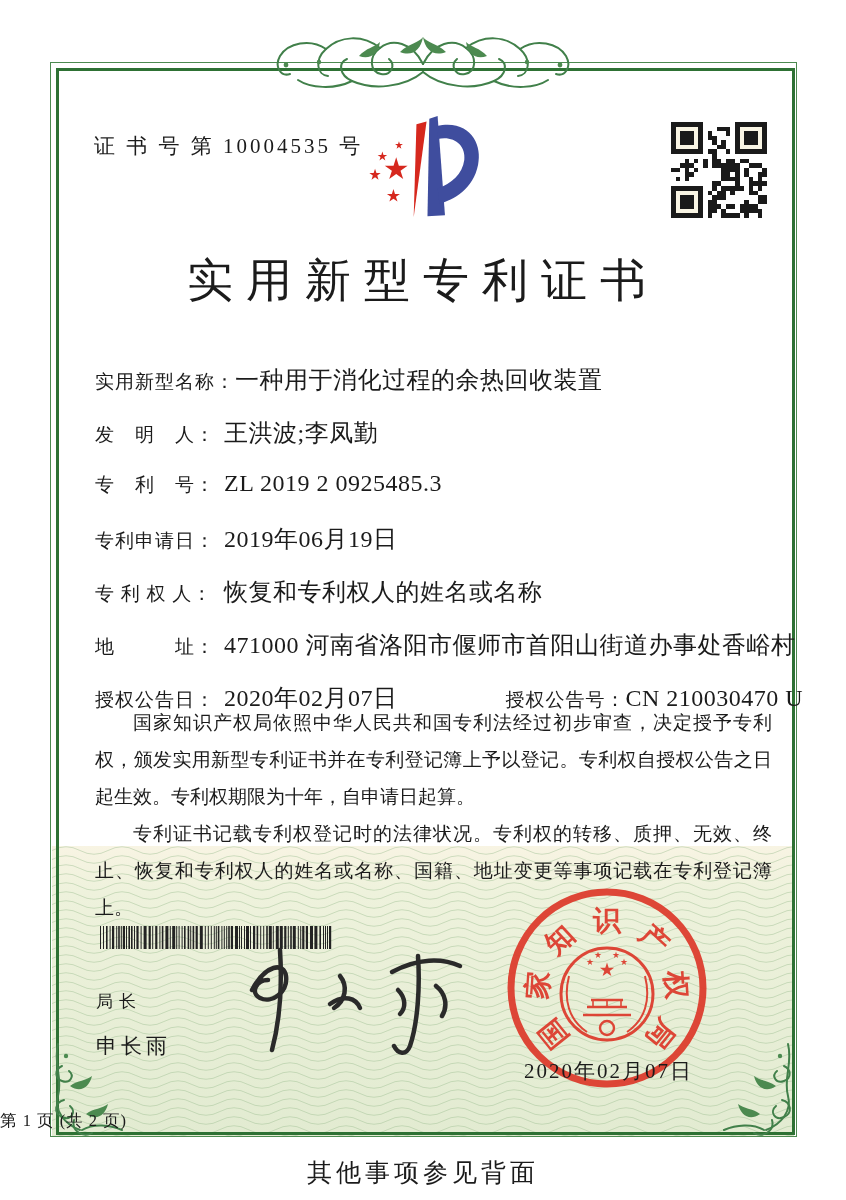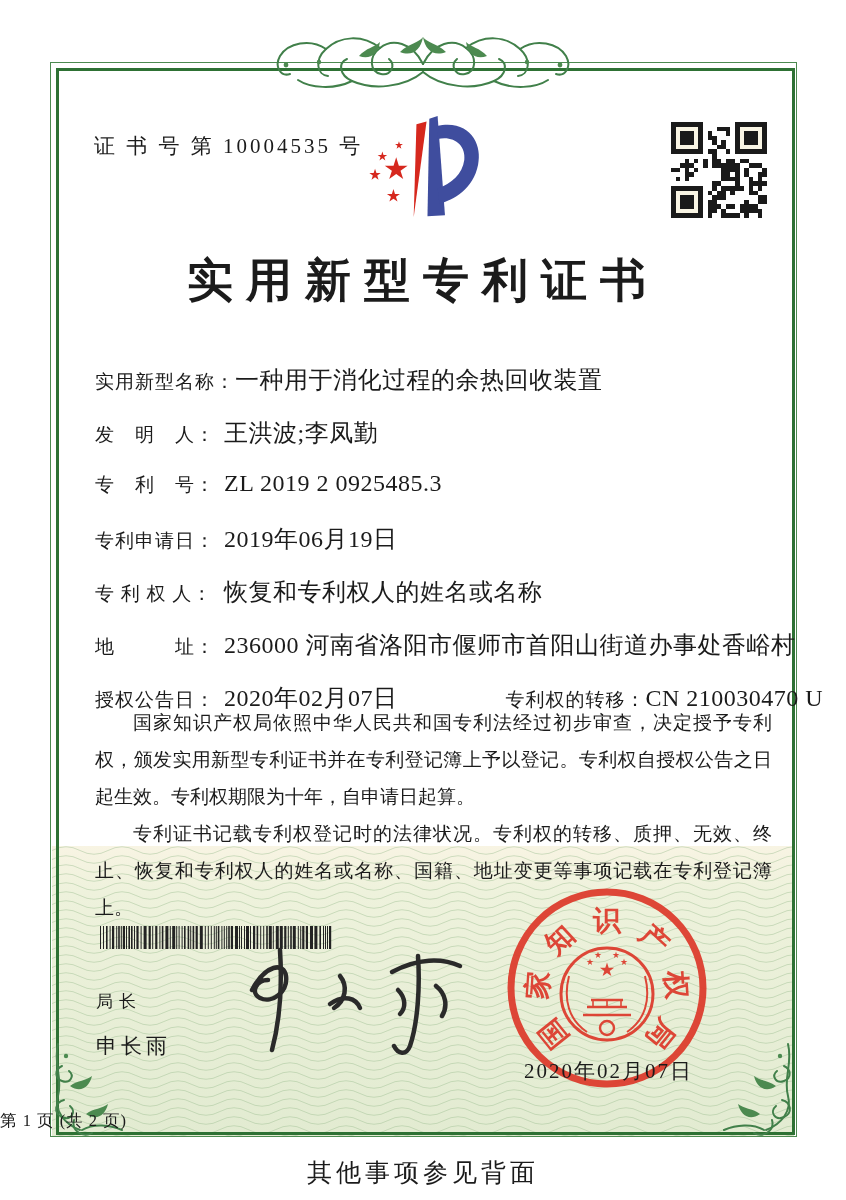--- a/index.html
+++ b/index.html
@@ -12,21 +12,21 @@
   .frame-outer{left:50px;top:62px;width:745px;height:1073px;border:1.5px solid #4c8a50;z-index:1;}
   .frame-inner{left:56px;top:68px;width:733px;height:1061px;border:3px solid #2e7134;z-index:1;}
   .ornament-top{left:262px;top:30px;width:322px;height:66px;z-index:2;}
   .corner{width:96px;height:96px;z-index:2;}
   .corner-bl{left:52px;top:1042px;}
   .corner-br{left:698px;top:1042px;}
   
   .cert-no{left:94px;top:132px;font-size:21px;letter-spacing:3px;z-index:2;}
   .logo{left:338px;top:104px;width:190px;height:138px;z-index:2;}
   .qr{left:671px;top:122px;width:96px;height:96px;z-index:2;}
-  .title{left:0;right:0;top:250px;text-align:center;font-size:46px;font-weight:700;
+  .title{left:0;right:0;top:250px;text-align:center;font-size:46px;font-weight:400;
          letter-spacing:13px;z-index:2;}
   
   .fields{left:95px;top:364px;width:680px;z-index:2;font-size:20px;}
   .frow{display:flex;align-items:baseline;height:27px;margin-bottom:26px;white-space:nowrap;}
   .flabel{flex:0 0 129px;font-size:19px;letter-spacing:1px;}
   .fvalue{font-size:24px;letter-spacing:0.5px;}
   .fgroup2{margin-left:108px;display:flex;align-items:baseline;}
   
   .paras{left:95px;top:704px;width:677px;z-index:2;font-size:19px;line-height:37px;
          text-align:justify;}
@@ -268,27 +268,27 @@
     <div class="frow">
       <span class="flabel">专利申请日：</span>
       <span class="fvalue">2019年06月19日</span>
     </div>
     <div class="frow">
       <span class="flabel">专 利 权 人：</span>
       <span class="fvalue">恢复和专利权人的姓名或名称</span>
     </div>
     <div class="frow">
       <span class="flabel">地　　　址：</span>
-      <span class="fvalue">236000 河南省洛阳市偃师市首阳山街道办事处香峪村</span>
+      <span class="fvalue">471000 河南省洛阳市偃师市首阳山街道办事处香峪村</span>
     </div>
     <div class="frow">
       <span class="flabel">授权公告日：</span>
       <span class="fvalue">2020年02月07日</span>
       <span class="fgroup2">
-        <span class="flabel" style="flex:none;">专利权的转移：</span>
+        <span class="flabel" style="flex:none;">授权公告号：</span>
         <span class="fvalue">CN 210030470 U</span>
       </span>
     </div>
   </div>
 
   <div class="abs paras">
     <p>国家知识产权局依照中华人民共和国专利法经过初步审查，决定授予专利权，颁发实用新型专利证书并在专利登记簿上予以登记。专利权自授权公告之日起生效。专利权期限为十年，自申请日起算。</p>
     <p>专利证书记载专利权登记时的法律状况。专利权的转移、质押、无效、终止、恢复和专利权人的姓名或名称、国籍、地址变更等事项记载在专利登记簿上。</p>
   </div>
 

